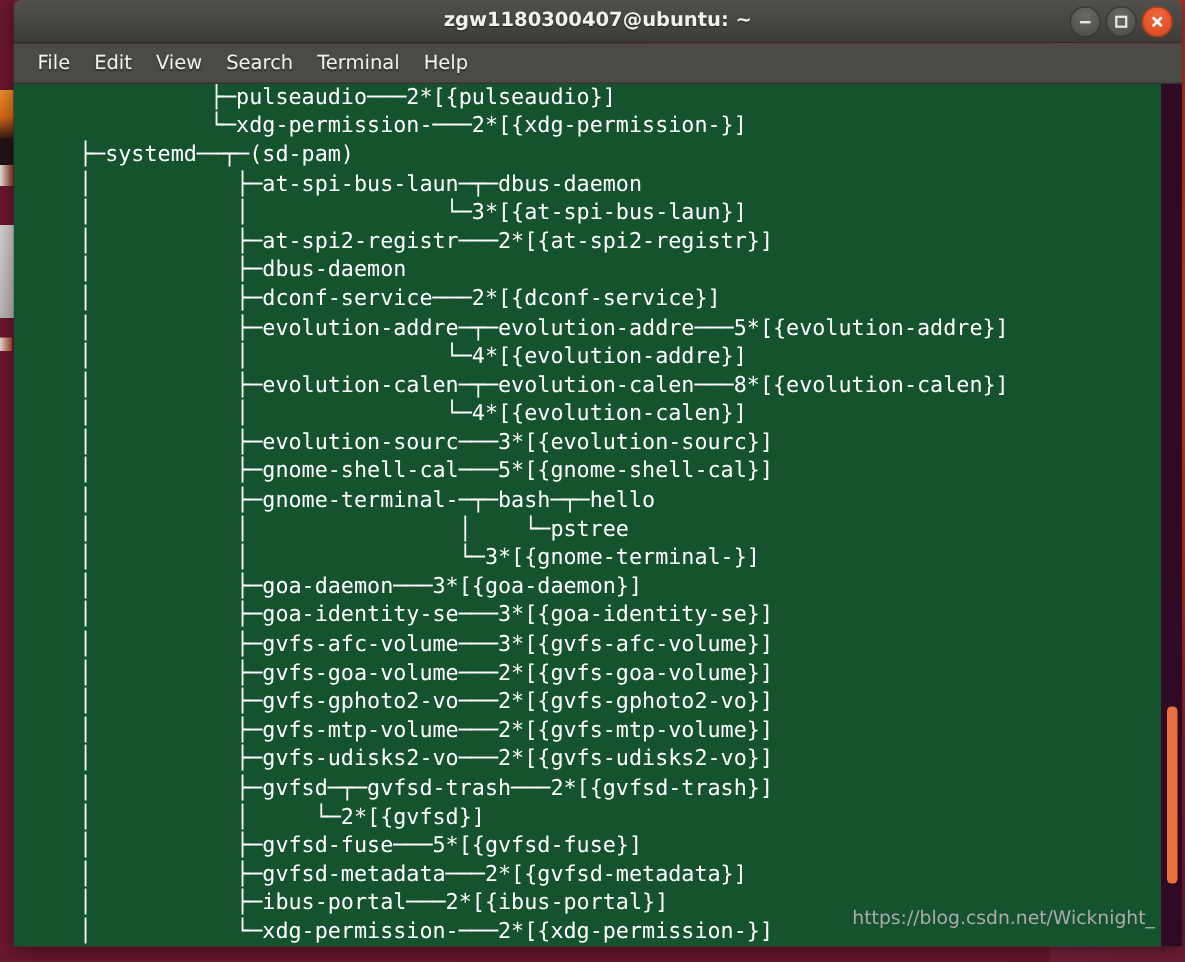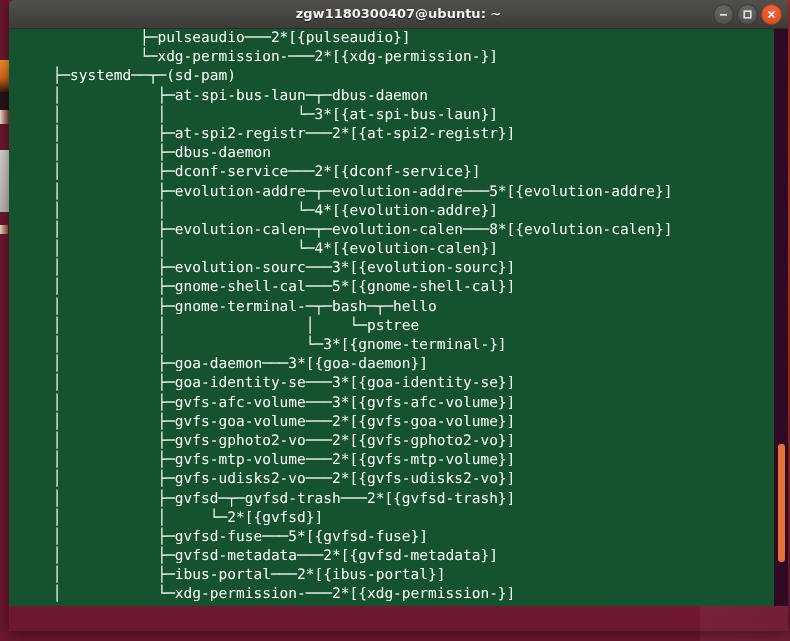--- a/index.html
+++ b/index.html
@@ -205,21 +205,30 @@
         </svg>
       </div>
       <div class="wbtn wbtn-close">
         <svg width="11" height="11" viewBox="0 0 11 11">
           <path d="M3 3 L8 8 M8 3 L3 8" stroke="#ffffff" stroke-width="1.7" stroke-linecap="round"></path>
         </svg>
       </div>
     </div>
   </div>
 
+  <div id="menubar">
+    <div class="menu-item">File</div>
+    <div class="menu-item">Edit</div>
+    <div class="menu-item">View</div>
+    <div class="menu-item">Search</div>
+    <div class="menu-item">Terminal</div>
+    <div class="menu-item">Help</div>
+  </div>
 
   <div id="terminal-body" style="background: #14532d;">
     <div id="term-text" style="color: rgb(255, 255, 255);"><span class="ln">               ├─pulseaudio───2*[{pulseaudio}]</span><span class="ln">               └─xdg-permission-───2*[{xdg-permission-}]</span><span class="ln">     ├─systemd──┬─(sd-pam)</span><span class="ln">     │           ├─at-spi-bus-laun─┬─dbus-daemon</span><span class="ln">     │           │               └─3*[{at-spi-bus-laun}]</span><span class="ln">     │           ├─at-spi2-registr───2*[{at-spi2-registr}]</span><span class="ln">     │           ├─dbus-daemon</span><span class="ln">     │           ├─dconf-service───2*[{dconf-service}]</span><span class="ln">     │           ├─evolution-addre─┬─evolution-addre───5*[{evolution-addre}]</span><span class="ln">     │           │               └─4*[{evolution-addre}]</span><span class="ln">     │           ├─evolution-calen─┬─evolution-calen───8*[{evolution-calen}]</span><span class="ln">     │           │               └─4*[{evolution-calen}]</span><span class="ln">     │           ├─evolution-sourc───3*[{evolution-sourc}]</span><span class="ln">     │           ├─gnome-shell-cal───5*[{gnome-shell-cal}]</span><span class="ln">     │           ├─gnome-terminal-─┬─bash─┬─hello</span><span class="ln">     │           │                │    └─pstree</span><span class="ln">     │           │                └─3*[{gnome-terminal-}]</span><span class="ln">     │           ├─goa-daemon───3*[{goa-daemon}]</span><span class="ln">     │           ├─goa-identity-se───3*[{goa-identity-se}]</span><span class="ln">     │           ├─gvfs-afc-volume───3*[{gvfs-afc-volume}]</span><span class="ln">     │           ├─gvfs-goa-volume───2*[{gvfs-goa-volume}]</span><span class="ln">     │           ├─gvfs-gphoto2-vo───2*[{gvfs-gphoto2-vo}]</span><span class="ln">     │           ├─gvfs-mtp-volume───2*[{gvfs-mtp-volume}]</span><span class="ln">     │           ├─gvfs-udisks2-vo───2*[{gvfs-udisks2-vo}]</span><span class="ln">     │           ├─gvfsd─┬─gvfsd-trash───2*[{gvfsd-trash}]</span><span class="ln">     │           │     └─2*[{gvfsd}]</span><span class="ln">     │           ├─gvfsd-fuse───5*[{gvfsd-fuse}]</span><span class="ln">     │           ├─gvfsd-metadata───2*[{gvfsd-metadata}]</span><span class="ln">     │           ├─ibus-portal───2*[{ibus-portal}]</span><span class="ln">     │           └─xdg-permission-───2*[{xdg-permission-}]</span></div>
     <div id="term-scrollbar" style="background: rgb(48, 10, 36);">
       <div id="term-scroll-thumb" style="background: rgb(232, 112, 58); top: 415px; height: 118px;"></div>
     </div>
+    <div id="watermark">https://blog.csdn.net/Wicknight_</div>
   </div>
 
 </div>
 
 </body></html>

